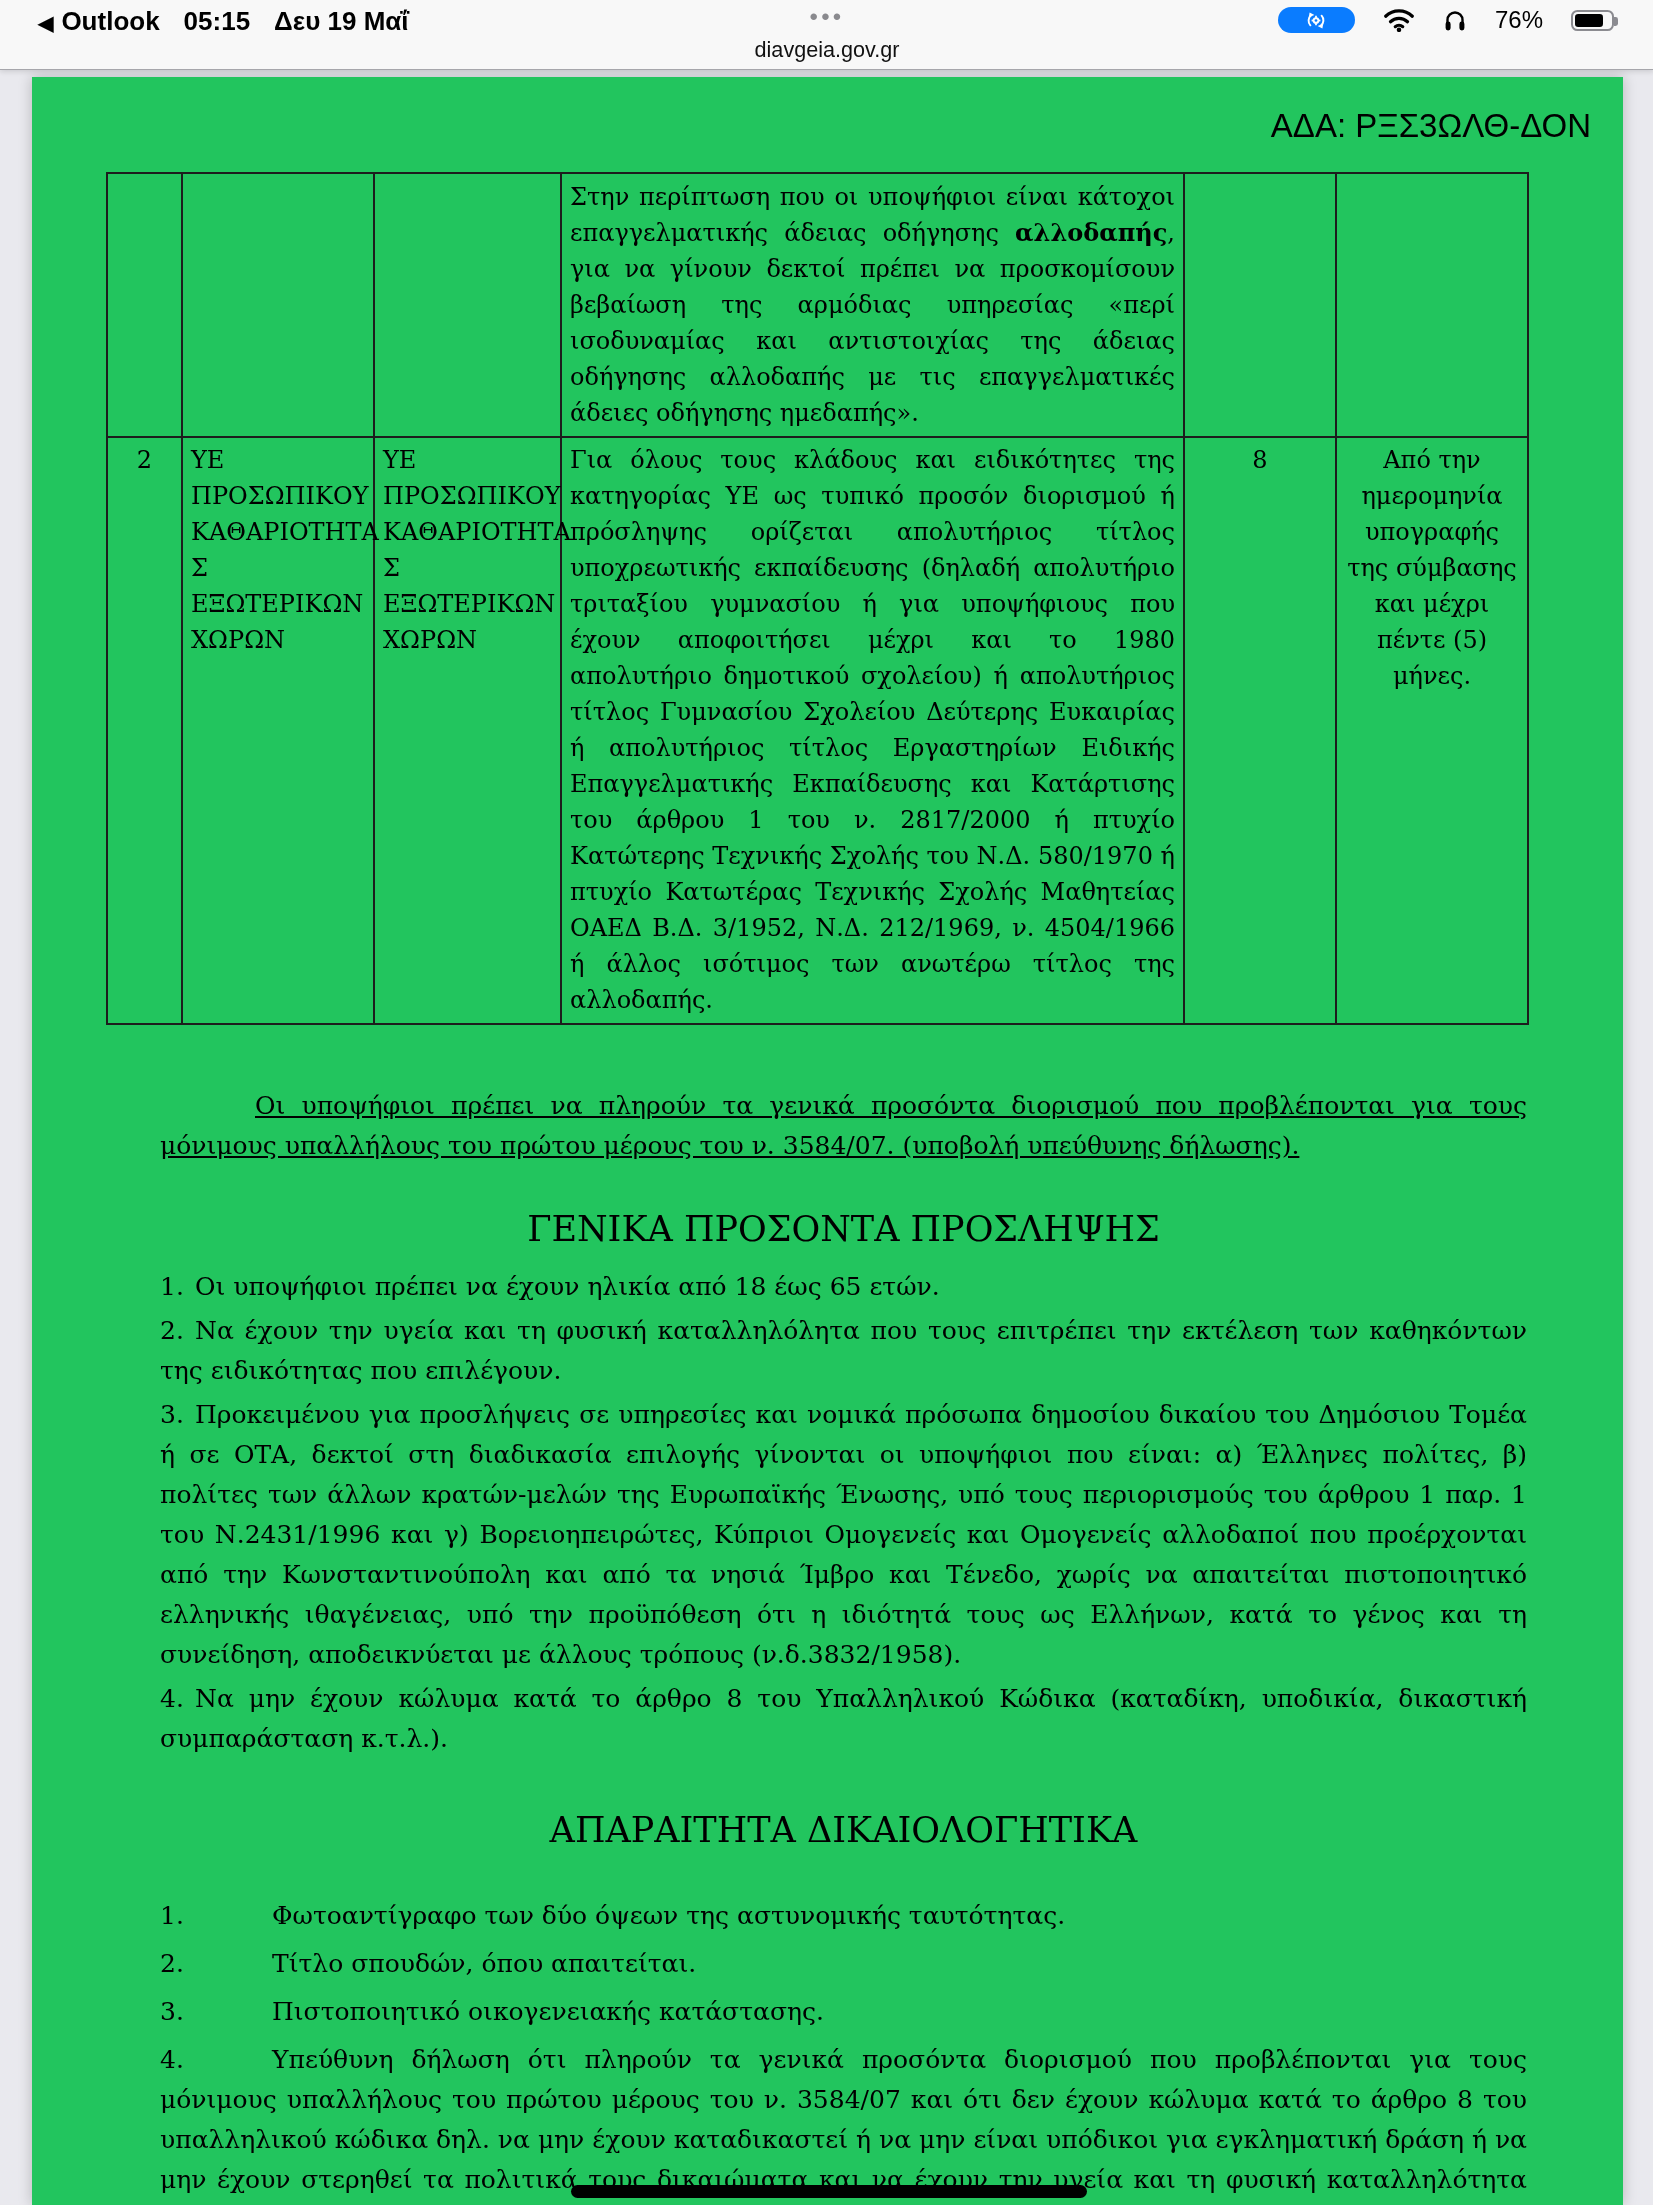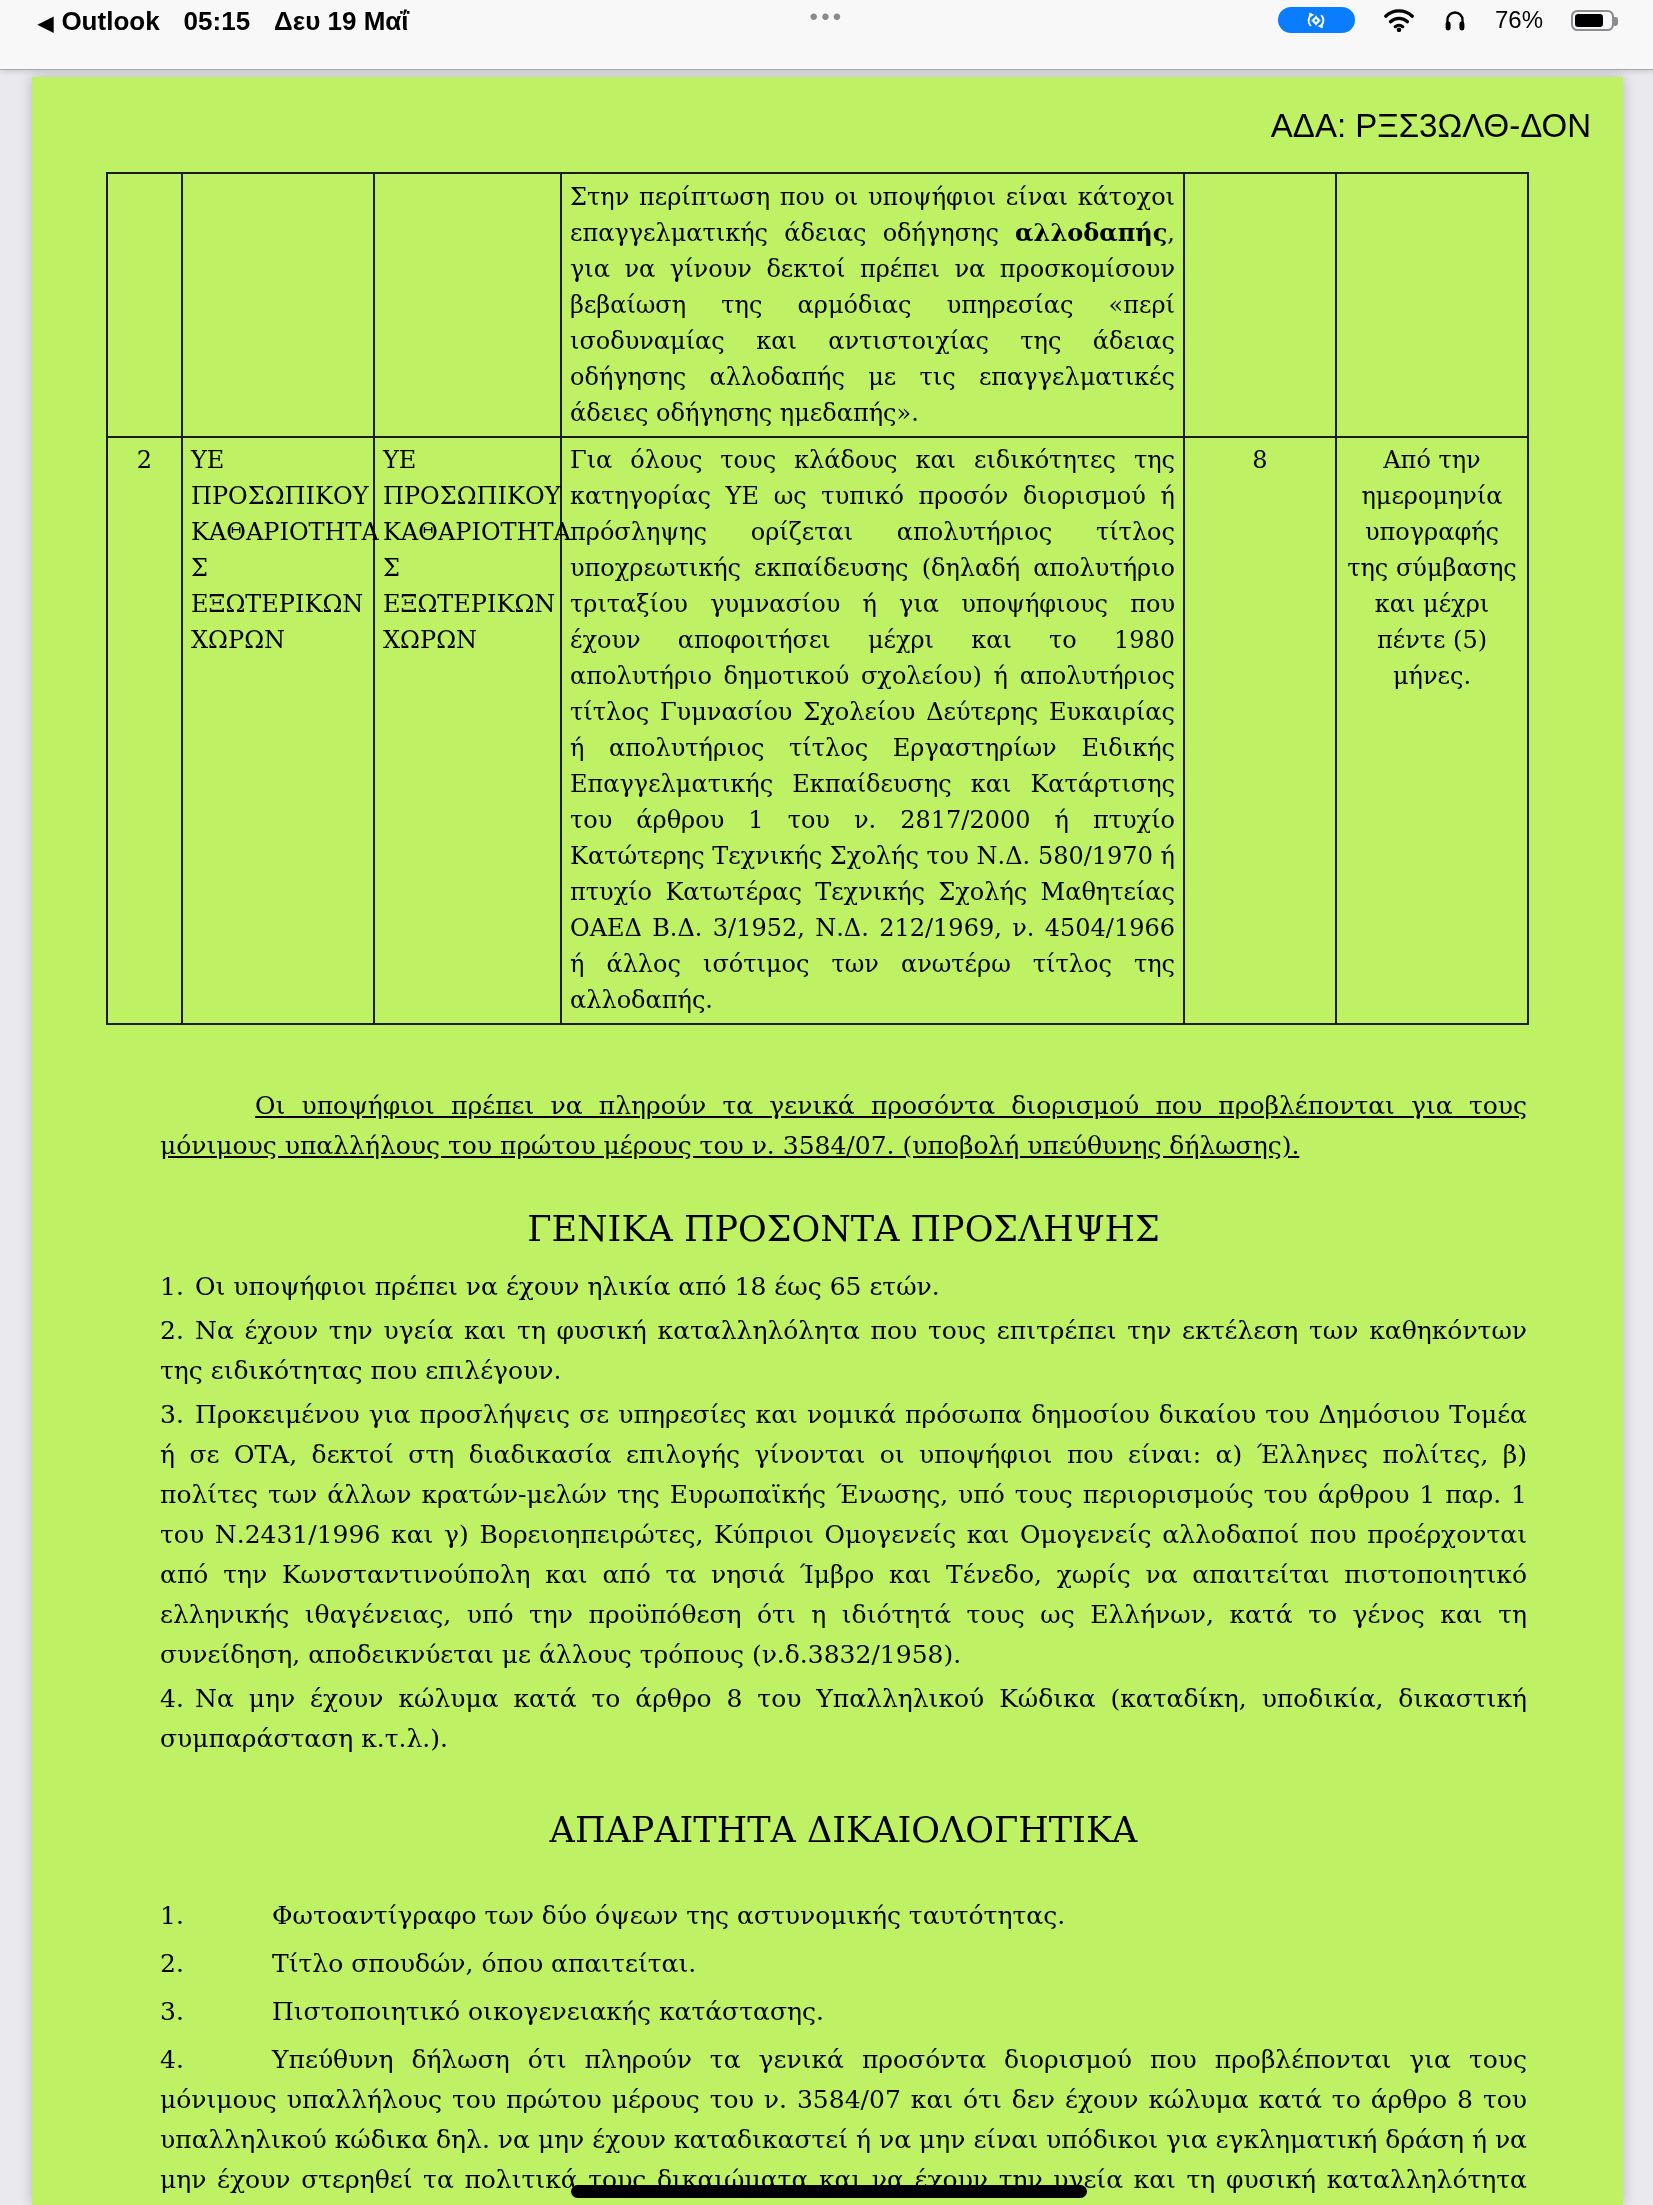--- a/index.html
+++ b/index.html
@@ -19,21 +19,21 @@
           display:flex;align-items:center;justify-content:center;}
   .pct{font-family:"Liberation Sans",sans-serif;font-size:24px;font-weight:500;color:#000;}
   .battery{position:relative;width:43px;height:21.6px;border:2.4px solid #8b8b90;border-radius:6.4px;
           box-sizing:border-box;}
   .battery .fill{position:absolute;left:2.4px;top:2.4px;bottom:2.4px;width:70%;background:#000;border-radius:3.2px;}
   .battery .nub{position:absolute;right:-6.4px;top:5.6px;width:4px;height:8.8px;background:#8b8b90;
           border-radius:0 2.4px 2.4px 0;}
   .urlbar{position:absolute;left:0;right:0;top:37px;text-align:center;
           font-family:"Liberation Sans",sans-serif;font-size:21.6px;color:#111;}
   
-  .page{position:absolute;left:32px;top:77px;width:1591px;height:2128px;background:#bef264;
+  .page{position:absolute;left:32px;top:77px;width:1591px;height:2128px;background:#22c55e;
         box-shadow:0 0 13px rgba(0,0,0,.22);box-sizing:border-box;padding:30px 96px 0 128px;}
   .ada{font-family:"Liberation Sans",sans-serif;font-size:33px;text-align:right;margin:0 -64px 0 0;}
   table.doc{border-collapse:collapse;table-layout:fixed;width:1420px;margin:27px 0 0 -54px;}
   table.doc td{border:2.4px solid #1d1d1d;vertical-align:top;padding:4.8px 8px;box-sizing:border-box;
         font-size:24px;line-height:36px;}
   td.cell-desc{text-align:justify;}
   td.cell-spec{font-size:20px;line-height:27px;padding-top:11.2px;}
   td.cell-rownum{text-align:center;padding-top:13px;}
   td.cell-points{text-align:center;font-size:26px;padding-top:69px;}
   td.cell-duration{text-align:center;padding-top:9.6px;}
@@ -102,20 +102,21 @@
         <rect x="2.6" y="13.5" width="5" height="9" rx="2.4" fill="#000"></rect>
         <rect x="16.4" y="13.5" width="5" height="9" rx="2.4" fill="#000"></rect>
       </svg>
       <span class="pct">76%</span>
       <span class="battery">
         <span class="fill"></span>
         <span class="nub"></span>
       </span>
     </div>
 
+    <div class="urlbar">diavgeia.gov.gr</div>
   </div>
 
   <div class="page">
 
     <div class="ada">ΑΔΑ: ΡΞΣ3ΩΛΘ-ΔΟΝ</div>
 
     <table class="doc">
       <colgroup>
         <col style="width:75px">
           <col style="width:192px">

